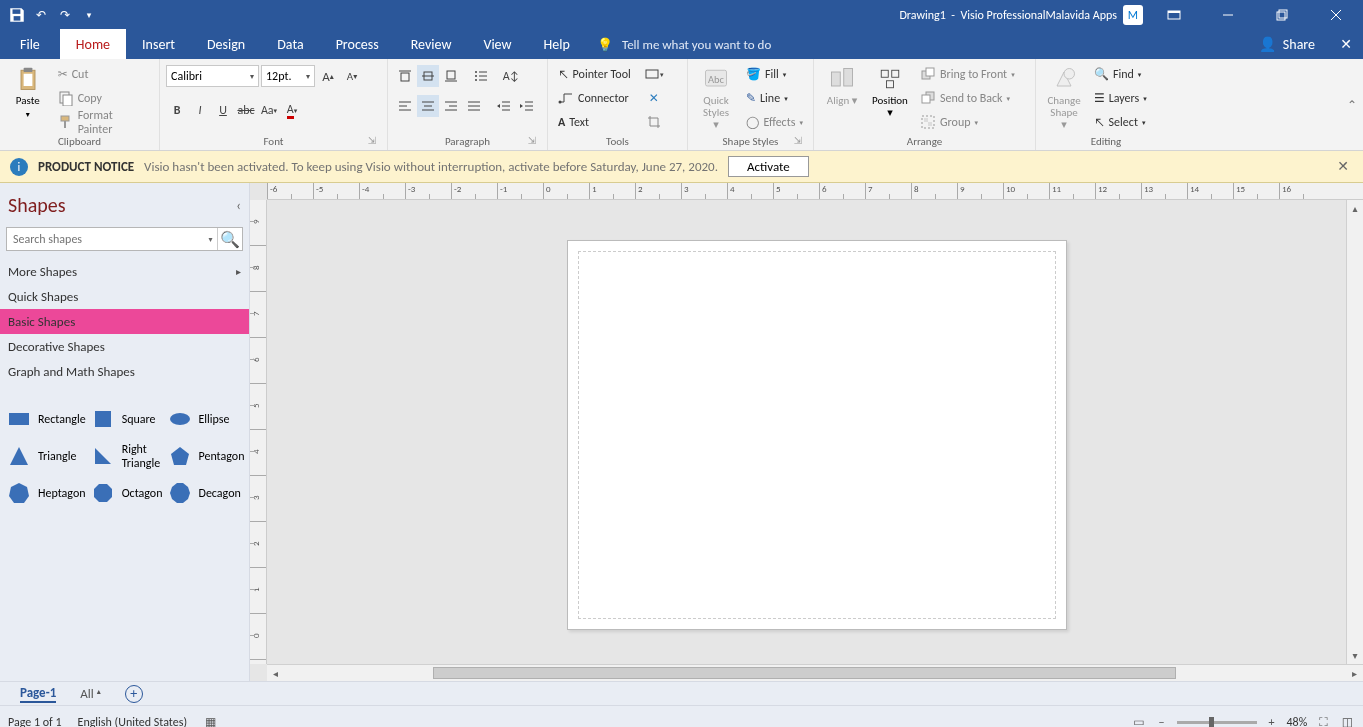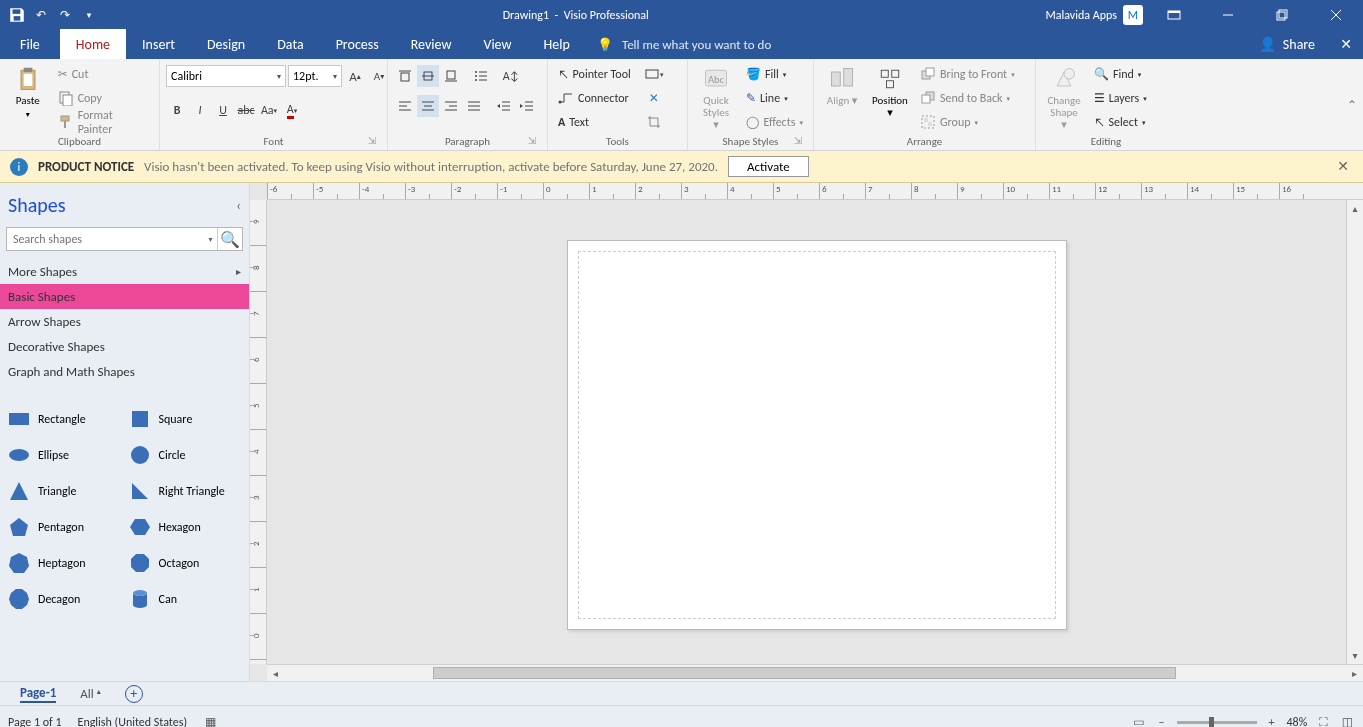--- a/index.html
+++ b/index.html
@@ -2,21 +2,21 @@
 <html><head>
 <meta charset="utf-8">
 <style>
 * { box-sizing: border-box; margin: 0; padding: 0; font-family: "Segoe UI", Calibri, sans-serif; }
 body { width: 1363px; height: 727px; background: #fff; overflow: hidden; position: relative; }
 
 
 .titlebar { height: 29px; background: #2b579a; display: flex; align-items: center; color: #fff; font-size: 12px; }
 .qat { display: flex; gap: 6px; padding: 0 8px; align-items: center; }
 .qat-btn { width: 18px; height: 18px; display: flex; align-items: center; justify-content: center; color: #fff; cursor: pointer; }
-.title-center { flex: 1; text-align: center; }
+.title-center { flex: 1; text-align: right; }
 .title-right { display: flex; align-items: center; gap: 8px; padding-right: 4px; }
 .winbtn { width: 46px; height: 28px; display: flex; align-items: center; justify-content: center; cursor: pointer; }
 .mala { display: flex; align-items: center; gap: 6px; font-size: 12px; }
 .mala-icon { width: 20px; height: 20px; background: #fff; border-radius: 3px; display: flex; align-items: center; justify-content: center; color: #0078d4; font-size: 12px; }
 
 
 .tabstrip { height: 30px; background: #2b579a; display: flex; align-items: stretch; color: #fff; font-size: 14px; }
 .tab { padding: 0 16px; display: flex; align-items: center; cursor: pointer; }
 .tab.file { padding: 0 20px; }
 .tab.active { background: #fff; color: #b91c1c; }
@@ -51,30 +51,30 @@
 .notice-text { color: #737373; }
 .notice-btn { border: 1px solid #999; background: #fff; padding: 2px 18px; font-size: 13px; cursor: pointer; }
 .notice-close { margin-left: auto; cursor: pointer; color: #666; padding: 0 4px; font-size: 14px; }
 
 
 .main { display: flex; height: calc(727px - 29px - 30px - 92px - 32px - 24px - 22px); }
 
 
 .shapes-panel { width: 250px; background: #e9edf4; border-right: 1px solid #d6dae3; display: flex; flex-direction: column; }
 .shapes-head { display: flex; align-items: center; justify-content: space-between; padding: 10px 8px 6px; }
-.shapes-head h2 { font-size: 20px; font-weight: 400; color: #1d4ed8; }
+.shapes-head h2 { font-size: 20px; font-weight: 400; color: #7f1d1d; }
 .shapes-collapse { color: #666; cursor: pointer; font-size: 14px; }
 .shapes-search { display: flex; margin: 4px 6px 8px; border: 1px solid #b6b6b6; background: #fff; height: 24px; }
 .shapes-search input { flex: 1; border: none; outline: none; padding: 0 6px; font-size: 12px; }
 .shapes-search .dd { width: 14px; display: flex; align-items: center; justify-content: center; color: #666; font-size: 8px; border-right: 1px solid #ccc; cursor: pointer; }
 .shapes-search .go { width: 24px; display: flex; align-items: center; justify-content: center; color: #2b579a; cursor: pointer; }
 .cat-item { padding: 5px 8px; font-size: 13px; color: #333; cursor: pointer; display: flex; align-items: center; justify-content: space-between; }
 .cat-item.sel { background: #ec4899; }
 .cat-item .chev { font-size: 10px; color: #555; }
-.shape-grid { display: grid; grid-template-columns: 1fr 1fr; gap: 2px 4px; padding: 18px 6px 6px; }
+.shape-grid { display: grid; grid-template-columns: 1fr 1fr 1fr 1fr; gap: 2px 4px; padding: 18px 6px 6px; }
 .shape-item { display: flex; align-items: center; gap: 6px; padding: 4px 0; cursor: pointer; font-size: 12px; }
 .shape-swatch { width: 26px; height: 26px; display: flex; align-items: center; justify-content: center; flex-shrink: 0; }
 .shape-swatch svg { width: 24px; height: 24px; }
 
 
 .canvas { flex: 1; display: flex; flex-direction: column; background: #e6e6e6; position: relative; }
 .ruler-h { height: 17px; background: #f1f1f1; border-bottom: 1px solid #ccc; display: flex; font-size: 9px; color: #555; position: relative; margin-left: 17px; overflow: hidden; }
 .ruler-h .tick { width: 46px; border-left: 1px solid #aaa; padding-left: 2px; position: relative; }
 .ruler-h .tick::after { content: ""; position: absolute; left: 50%; bottom: 0; width: 1px; height: 5px; background: #aaa; }
 .canvas-body { flex: 1; display: flex; overflow: hidden; }
@@ -208,21 +208,21 @@
             <span>Format Painter</span>
           </div>
       </div>
     </div>
     <div class="ribgroup-label"><span>Clipboard</span></div>
   </div>
 
   <div class="ribgroup" style="width:228px">
     <div class="ribgroup-body" style="flex-direction:column;gap:8px;padding-top:4px">
       <div class="fontrow">
-        <div class="combo" style="width:120px">
+        <div class="combo" style="width:93px">
             <span>Calibri</span>
             <span class="dd">▾</span>
           </div>
         <div class="combo" style="width:54px">
             <span>12pt.</span>
             <span class="dd">▾</span>
           </div>
         <span class="iconbtn" style="font-size:13px">A<sup style="font-size:8px">▴</sup></span>
         <span class="iconbtn" style="font-size:11px">A<sup style="font-size:8px">▾</sup></span>
       </div>
@@ -501,25 +501,25 @@
     <div class="shapes-search">
       <input placeholder="Search shapes" style="">
       <span class="dd">▾</span>
       <span class="go">🔍</span>
     </div>
     <div id="shape-cats" style="">
         <div class="cat-item">
           <span>More Shapes</span>
           <span class="chev">▸</span>
         </div>
+        <div class="cat-item">
+          <span>Quick Shapes</span>
+        </div>
         <div class="cat-item sel">
           <span>Basic Shapes</span>
-        </div>
-        <div class="cat-item">
-          <span>Arrow Shapes</span>
         </div>
         <div class="cat-item">
           <span>Decorative Shapes</span>
         </div>
         <div class="cat-item">
           <span>Graph and Math Shapes</span>
         </div>
       </div>
     <div class="shape-grid" id="shape-grid">
         <div class="shape-item">

